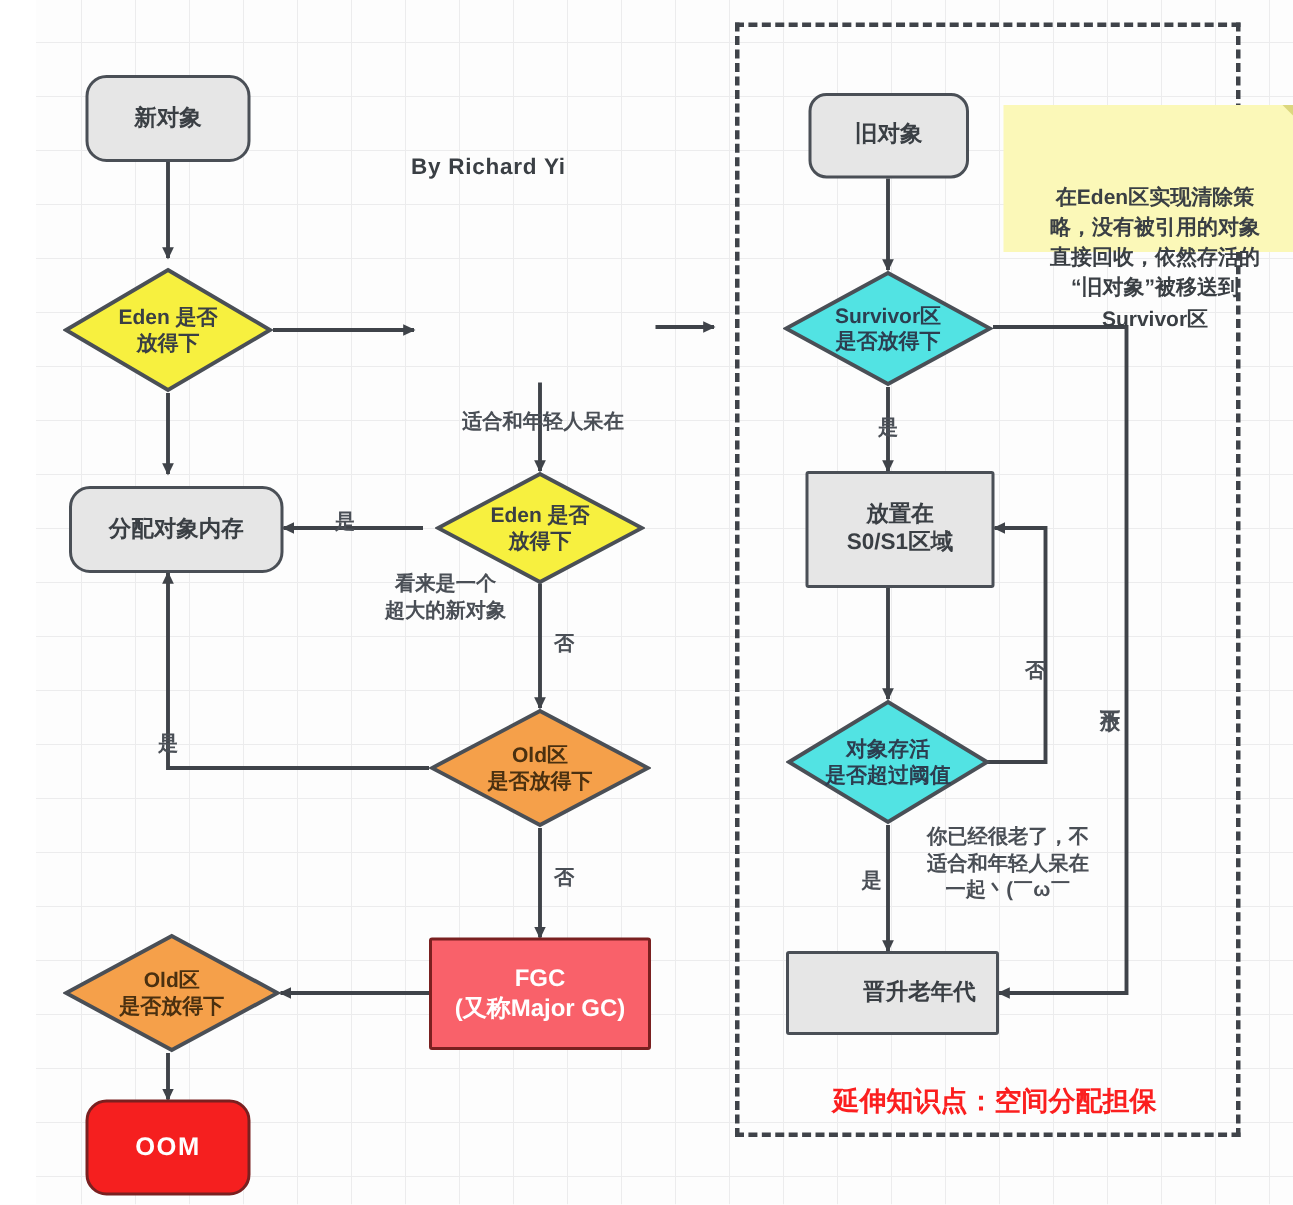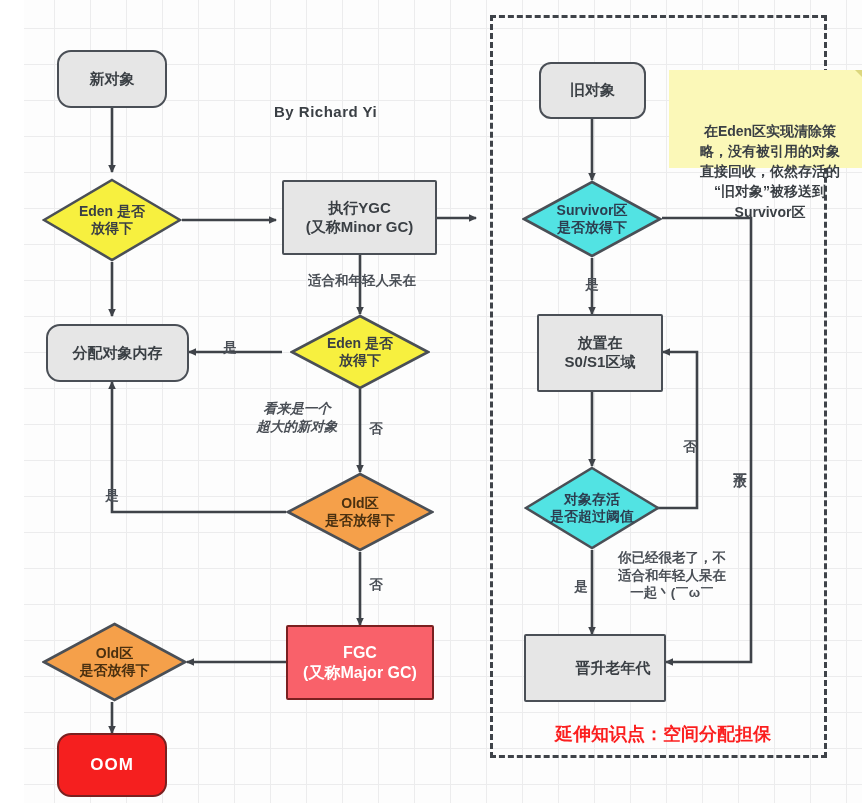--- a/index.html
+++ b/index.html
@@ -185,22 +185,20 @@
   <div class="node term" style="left:33px;top:50px;width:110px;height:58px;">新对象</div>
 
   <div class="dia yellow" style="left:18px;top:178px;width:140px;height:84px;">
     <svg class="shape" viewBox="0 0 140 84" preserveAspectRatio="none">
       <polygon points="70,2 138,42 70,82 2,42" fill="#f7f03f" stroke="#4a4f56" stroke-width="2.6"></polygon>
     </svg>
     <div class="lbl">Eden 是否
 放得下</div>
   </div>
 
-  <div class="node proc" style="left:258px;top:180px;width:155px;height:75px;">执行YGC
-(又称Minor GC)</div>
 
   <div class="node term" style="left:22px;top:324px;width:143px;height:58px;">分配对象内存</div>
 
   <div class="dia yellow" style="left:266px;top:314px;width:140px;height:76px;">
     <svg class="shape" viewBox="0 0 140 76" preserveAspectRatio="none">
       <polygon points="70,2 138,38 70,74 2,38" fill="#f7f03f" stroke="#4a4f56" stroke-width="2.6"></polygon>
     </svg>
     <div class="lbl">Eden 是否
 放得下</div>
   </div>
@@ -240,27 +238,27 @@
 S0/S1区域</div>
 
   <div class="dia cyan" style="left:500px;top:466px;width:136px;height:84px;">
     <svg class="shape" viewBox="0 0 136 84" preserveAspectRatio="none">
       <polygon points="68,2 134,42 68,82 2,42" fill="#52e3e3" stroke="#4a4f56" stroke-width="2.6"></polygon>
     </svg>
     <div class="lbl">对象存活
 是否超过阈值</div>
   </div>
 
-  <div class="node proc" style="left:500px;top:634px;width:142px;height:68px;padding-left:36px;">晋升老年代</div>
+  <div class="node proc" style="left:500px;top:634px;width:142px;height:56px;padding-left:36px;">晋升老年代</div>
 
   <div class="elabel" style="left:263px;top:272px;width:150px;">适合和年轻人呆在</div>
 
   <div class="elabel" style="left:193px;top:339px;width:26px;">是</div>
 
-  <div class="elabel" style="left:218px;top:400px;width:110px;font-style:italic;">看来是一个
+  <div class="elabel" style="left:218px;top:380px;width:110px;">看来是一个
 超大的新对象</div>
 
   <div class="elabel" style="left:341px;top:420px;width:22px;">否</div>
 
   <div class="elabel" style="left:76px;top:487px;width:24px;">是</div>
 
   <div class="elabel" style="left:341px;top:576px;width:22px;">否</div>
 
   <div class="elabel" style="left:556px;top:276px;width:24px;">是</div>
 

